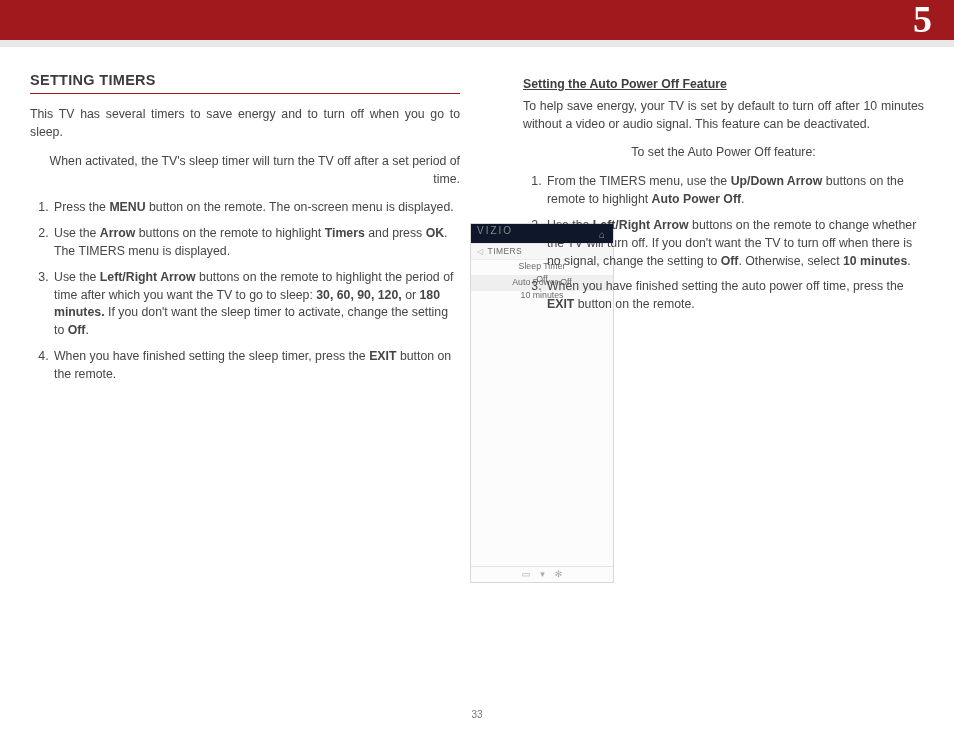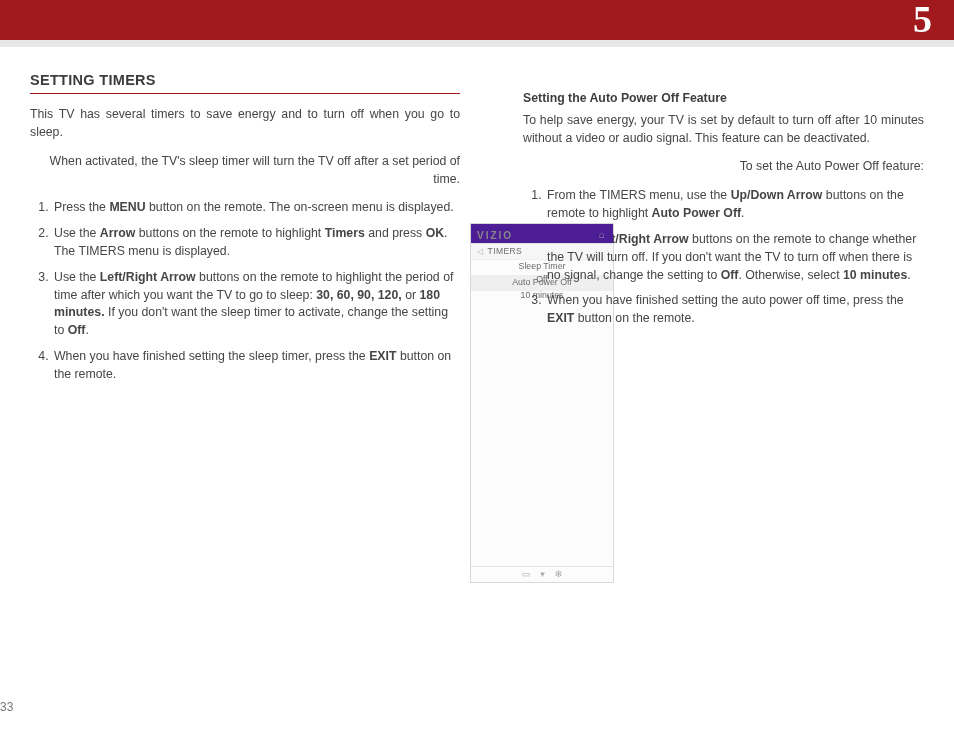--- a/index.html
+++ b/index.html
@@ -71,25 +71,25 @@
   
   .osd {
     width: 144px;
     border: 0.5px solid #d8d8d8;
     background: #fcfcfc;
     font-size: 8.8px;
     color: #6a6a6a;
   }
   .osd-head {
     height: 19px;
-    background: #4c1d95;
-    display: flex;
-    align-items: flex-end;
+    background: #0f172a;
+    display: flex;
+    align-items: flex-start;
     padding: 0 6px;
-    font-weight: 700;
+    font-weight: 400;
     letter-spacing: 2px;
     font-size: 10px;
     color: #888;
     position: relative;
   }
   .osd-head .home {
     position: absolute;
     right: 6px; top: 4px;
     font-size: 10px;
     color: #9a9a9a;
@@ -121,24 +121,24 @@
     border-top: 0.5px solid #e4e4e4;
     display: flex;
     justify-content: center;
     align-items: center;
     gap: 10px;
     color: #aaa;
     font-size: 9px;
   }
   .pagenum {
     position: absolute;
-    bottom: 24px;
+    bottom: 18px;
     left: 0; right: 0;
-    text-align: left;
-    font-size: 12px;
+    text-align: center;
+    font-size: 10px;
     color: #777;
   }
 </style>
 </head>
 <body>
 
 <div class="topband">
   <div class="topband-num">5</div>
 </div>
 <div class="greyline"></div>
@@ -181,23 +181,23 @@
         <div class="osd-foot">
           <span>▭</span>
           <span>▾</span>
           <span>✻</span>
         </div>
       </div>
     </div>
   </div>
 
   <div class="col">
-    <p class="subhead" style="margin-top:20px;">Setting the Auto Power Off Feature</p>
+    <p class="subhead" style="margin-top:6px;text-decoration:underline;">Setting the Auto Power Off Feature</p>
     <p>To help save energy, your TV is set by default to turn off after 10 minutes without a video or audio signal. This feature can be deactivated.</p>
-    <p style="text-align:right;">To set the Auto Power Off feature:</p>
+    <p style="text-align:center;">To set the Auto Power Off feature:</p>
     <ol>
       <li><span>From the TIMERS menu, use the </span><b>Up/Down Arrow</b><span> buttons on the remote to highlight </span><b>Auto Power Off</b><span>.</span></li>
       <li><span>Use the </span><b>Left/Right Arrow</b><span> buttons on the remote to change whether the TV will turn off. If you don't want the TV to turn off when there is no signal, change the setting to </span><b>Off</b><span>. Otherwise, select </span><b>10 minutes</b><span>.</span></li>
       <li><span>When you have finished setting the auto power off time, press the </span><b>EXIT</b><span> button on the remote.</span></li>
     </ol>
   </div>
 
 </div>
 
 <div class="pagenum">33</div>

